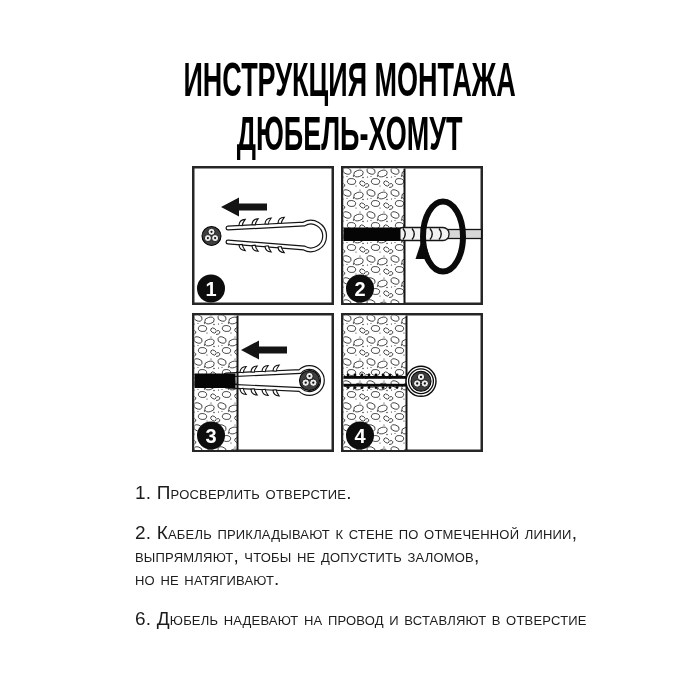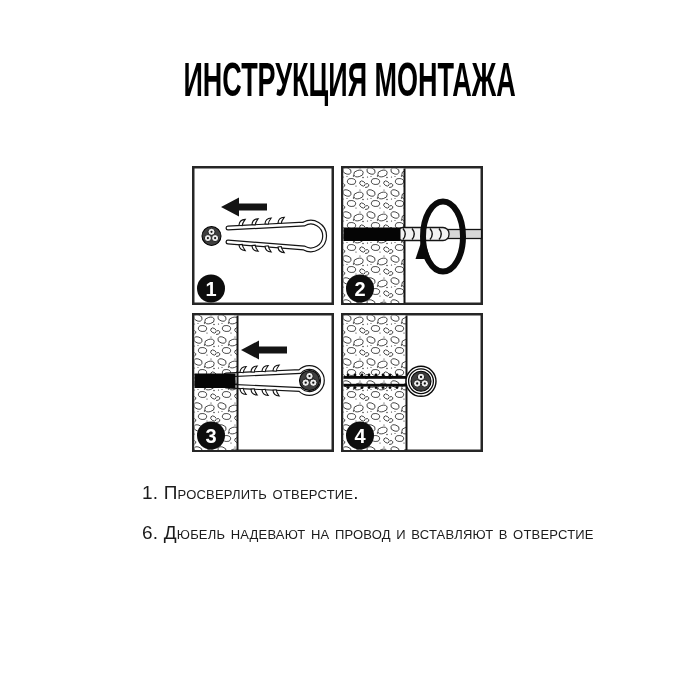--- a/index.html
+++ b/index.html
@@ -13,29 +13,30 @@
         letter-spacing:0px;transform:scale(0.75,1.35);transform-origin:center center;}
 
   
   .figure{position:absolute;left:192px;top:166px;width:296px;height:290px;}
   svg text.badge-num{font-family:"Liberation Sans","DejaVu Sans",sans-serif;
         font-weight:bold;font-size:20px;fill:#ffffff;text-anchor:middle;}
 
   
   .instructions{position:absolute;left:125px;top:481px;width:470px;color:#1c1c1c;
         font-size:19px;line-height:23px;font-variant:small-caps;letter-spacing:0.2px;}
-  .instructions p{margin:0 0 17px 17px;}
+  .instructions p{margin:0 0 17px 10px;}
 </style>
 </head>
 <body>
 
 <div id="page">
 
   <div class="title">
     <span class="line"><span>ИНСТРУКЦИЯ МОНТАЖА</span></span>
+    <span class="line"><span>ДЮБЕЛЬ-ХОМУТ</span></span>
   </div>
 
   <div class="figure">
   <svg width="296" height="290" viewBox="0 0 296 290">
     <defs>
       <pattern id="pebbles" width="24" height="22" patternUnits="userSpaceOnUse">
         <rect width="24" height="22" fill="#ffffff"></rect>
         <g fill="#ffffff" stroke="#2a2a2a" stroke-width="0.8">
           <ellipse cx="6" cy="5" rx="4.2" ry="3.0" transform="rotate(18 6 5)"></ellipse>
           <ellipse cx="17.5" cy="7.5" rx="4.8" ry="3.2" transform="rotate(-14 17.5 7.5)"></ellipse>
@@ -182,17 +183,22 @@
       </g>
     </g>
   </svg>
   </div>
 
   <div class="instructions">
     <p>
       <span>1. Просверлить отверстие.</span>
     </p>
     <p>
+      <span style="display:block">2. Кабель прикладывают к стене по отмеченной линии,</span>
+      <span style="display:block">выпрямляют, чтобы не допустить заломов,</span>
+      <span style="display:block">но не натягивают.</span>
+    </p>
+    <p>
       <span style="display:block">6. Дюбель надевают на провод и вставляют в отверстие</span>
     </p>
   </div>
 
 </div>
 
 </body></html>

